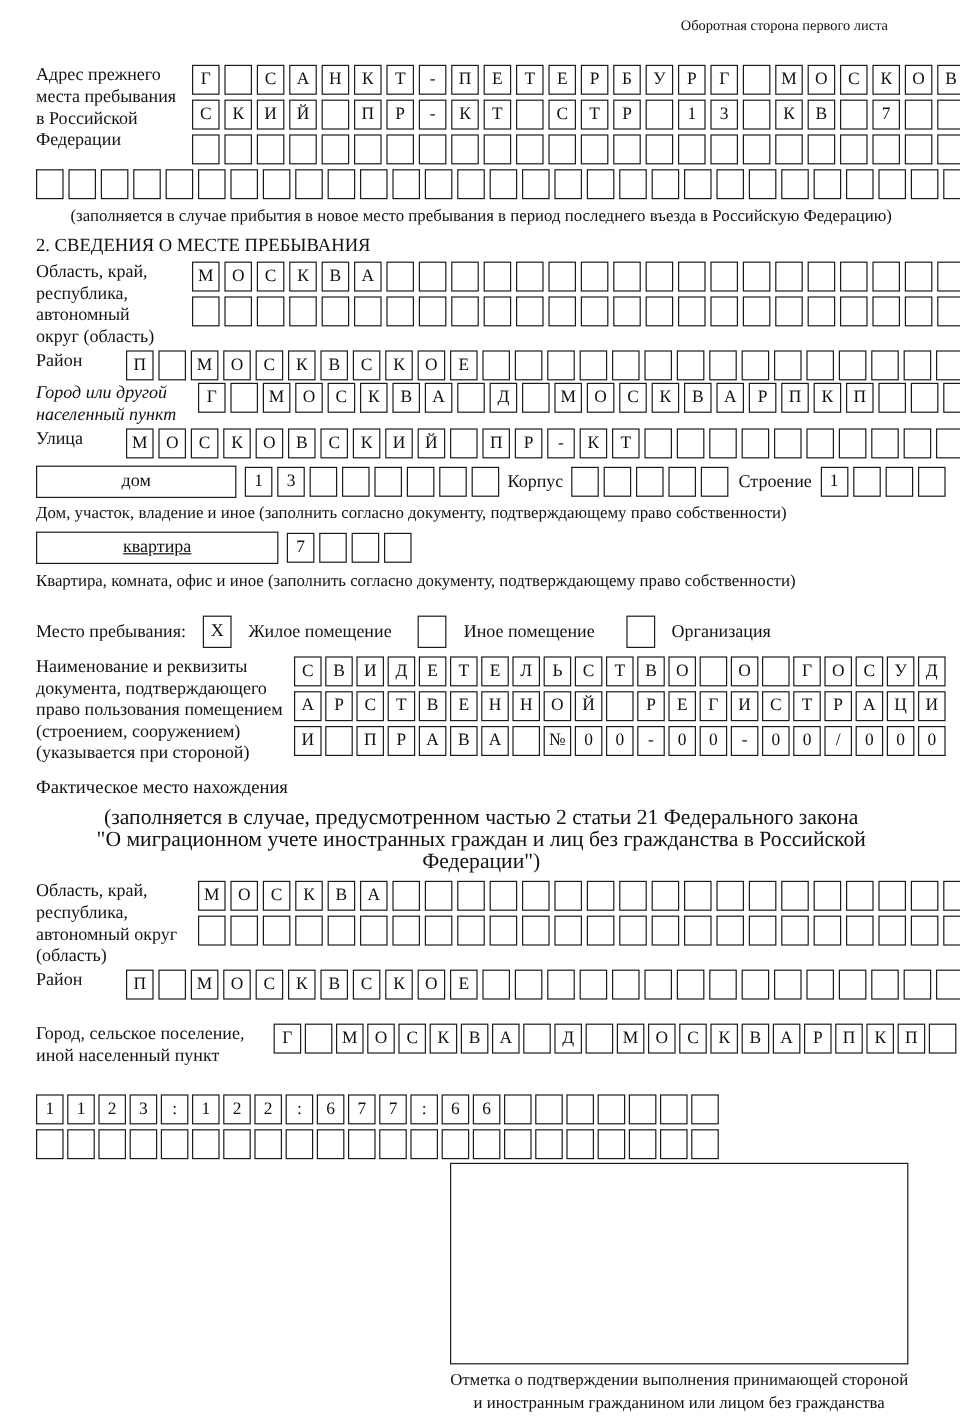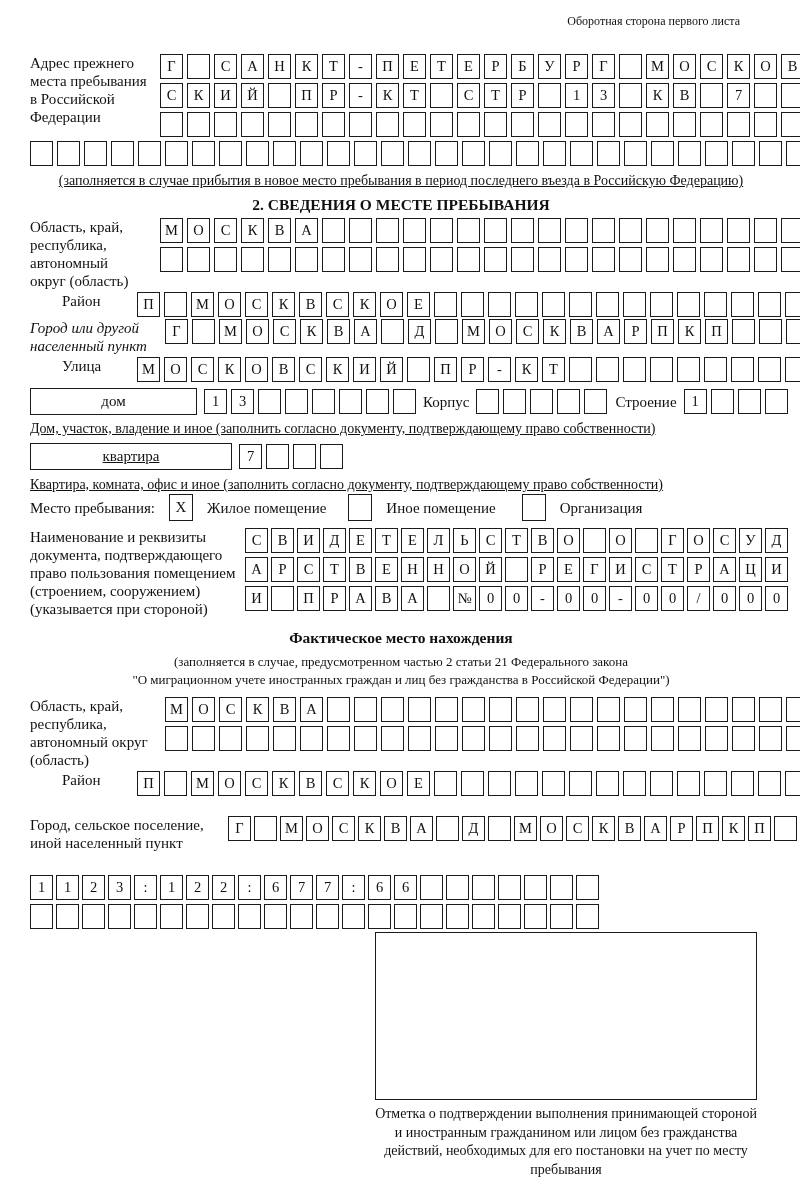--- a/index.html
+++ b/index.html
@@ -2,32 +2,32 @@
 <html><head>
 <meta charset="utf-8">
 <style>
   html,body{margin:0;padding:0;background:#fff;}
   body{width:800px;height:1180px;overflow:hidden;
        font-family:"Liberation Serif","DejaVu Serif",serif;color:#111;}
   .page{box-sizing:border-box;width:800px;height:1180px;padding:14px 28px 0 30px;}
   .hdr-note{text-align:right;font-size:12px;padding-right:32px;}
   .field{display:flex;align-items:flex-start;}
   .flabel{font-size:15px;line-height:18px;flex-shrink:0;}
-  .w120{width:120px;} .w110{width:110px;margin-right:20px;} .w75{width:75px;margin-left:32px;}
+  .w120{width:120px;} .w110{width:110px;margin-right:20px;} .w75{width:75px;}
   .w135{width:135px;font-style:italic;} .w215{width:215px;margin-right:0;} .w198{width:198px;}
   .rows{display:flex;flex-direction:column;gap:4px;}
   .cellrow{display:flex;gap:4px;}
   .cellrow.tight{gap:3px;}
   .cell{width:21px;height:23px;border:1.5px solid #1b1b1b;flex-shrink:0;
         display:flex;align-items:center;justify-content:center;
         font-size:14.5px;line-height:1;}
-  .cap{font-size:14px;line-height:17px;text-decoration:underline;}
+  .cap{font-size:14px;line-height:17px;}
   .cap.center{text-align:center;}
-  .sect{font-weight:bold;text-align:center;font-size:15.5px;line-height:19px;}
-  .subt{text-align:center;font-size:13px;line-height:18px;}
+  .sect{font-weight:normal;text-align:left;font-size:15.5px;line-height:19px;}
+  .subt{text-align:center;font-size:18px;line-height:18px;}
   .lblbox{height:25px;border:1.5px solid #1b1b1b;display:flex;align-items:center;
           justify-content:center;font-size:15px;flex-shrink:0;}
   .inline{display:flex;align-items:center;}
   .chk{width:22px;height:25px;border:1.5px solid #1b1b1b;display:flex;flex-shrink:0;
        align-items:center;justify-content:center;font-size:15px;}
   .stamp-wrap{margin-left:345px;width:382px;}
   .stamp-box{height:166px;border:1.5px solid #1b1b1b;}
   .stamp-cap{margin-top:5px;text-align:center;font-size:14px;line-height:18.5px;}
 </style>
 </head>
@@ -341,21 +341,21 @@
     <div class="lblbox" style="width:200px;text-decoration:underline;">квартира</div>
     <div class="cellrow" style="margin-left:7px;">
         <div class="cell">7</div>
         <div class="cell"></div>
         <div class="cell"></div>
         <div class="cell"></div>
       </div>
   </div>
   <div class="cap" style="margin-top:6px;">Квартира, комната, офис и иное (заполнить согласно документу, подтверждающему право собственности)</div>
 
-  <div class="inline" style="margin-top:1px;gap:14px;">
+  <div class="inline" style="margin-top:20px;gap:14px;">
     <div class="flabel" style="width:auto;">Место пребывания:</div>
     <div class="chk">X</div>
     <div class="flabel" style="width:auto;">Жилое помещение</div>
     <div class="chk" style="margin-left:8px;"></div>
     <div class="flabel" style="width:auto;">Иное помещение</div>
     <div class="chk" style="margin-left:12px;"></div>
     <div class="flabel" style="width:auto;">Организация</div>
   </div>
 
   <div class="field" style="margin-top:7px;">

